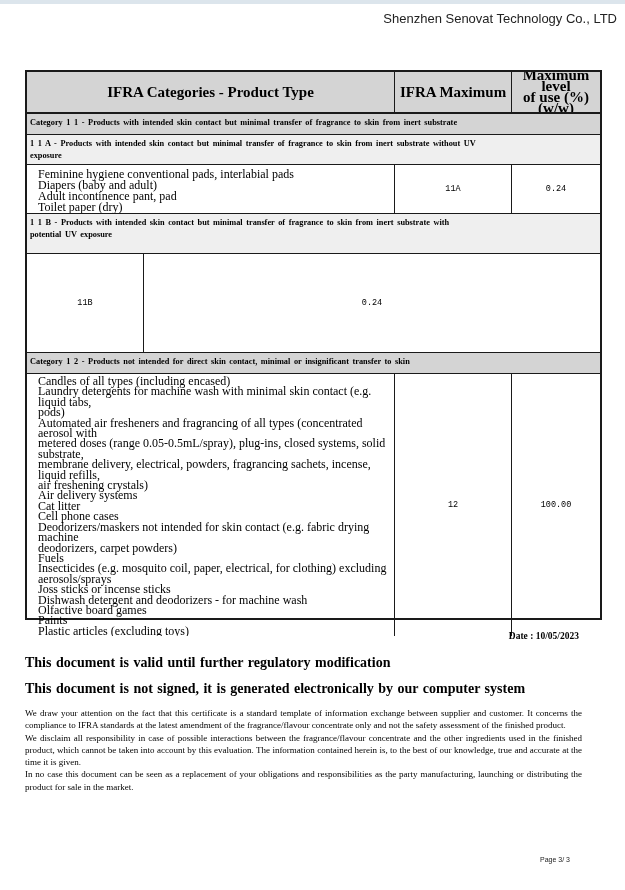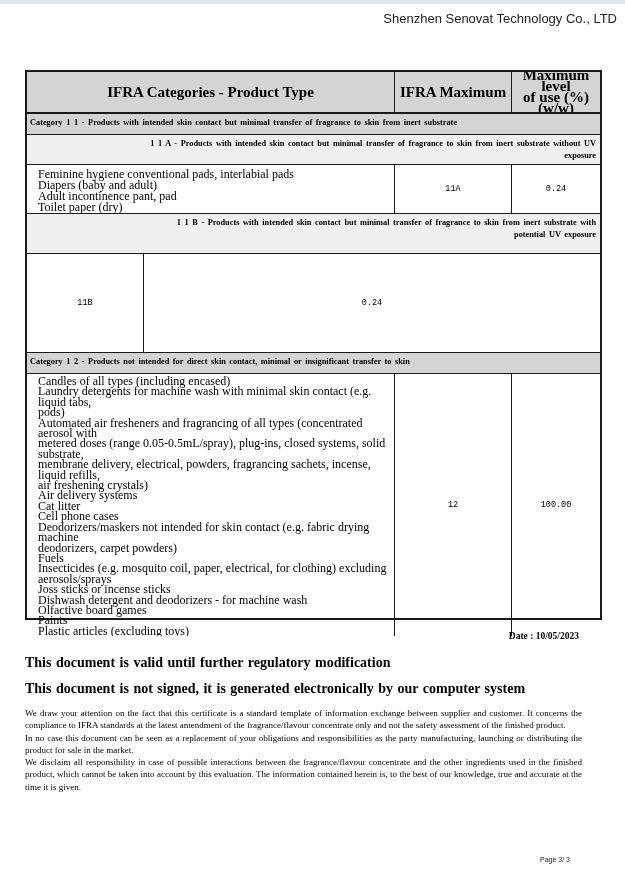--- a/index.html
+++ b/index.html
@@ -33,21 +33,21 @@
   .header-row .td{
     display:flex;align-items:center;justify-content:center;text-align:center;
     font-weight:bold;font-size:15px;line-height:11px;white-space:pre-line;padding:1px 2px;
   }
   .band{
     box-sizing:border-box;border-bottom:1.5px solid var(--border);
     font-weight:bold;font-size:8.3px;line-height:11.5px;word-spacing:1.5px;
     padding:3px 4px 0 3px;white-space:pre-line;
   }
   .band.dark{background:var(--band-dark);}
-  .band.light{background:var(--band-light);text-align:right;}
+  .band.light{background:var(--band-light);}
   .data .products{
     font-size:12px;line-height:11px;padding:4px 3px 0 11px;white-space:pre-line;
   }
   .data.tall .products{line-height:10.4px;padding-top:2px;}
   .data .val{
     display:flex;align-items:center;justify-content:center;
     font-size:8.5px;
     font-family:Liberation Mono, monospace;
   }
   .r-h42{height:42px;}
@@ -141,17 +141,17 @@
   </div>
 
 </div>
 
 <div class="date-line">Date : 10/05/2023</div>
 
 <div class="notes">
   <p class="note-bold">This document is valid until further regulatory modification</p>
   <p class="note-bold">This document is not signed, it is generated electronically by our computer system</p>
   <p class="note-para">We draw your attention on the fact that this certificate is a standard template of information exchange between supplier and customer. It concerns the compliance to IFRA standards at the latest amendment of the fragrance/flavour concentrate only and not the safety assessment of the finished product.</p>
+  <p class="note-para">We disclaim all responsibility in case of possible interactions between the fragrance/flavour concentrate and the other ingredients used in the finished product, which cannot be taken into account by this evaluation. The information contained herein is, to the best of our knowledge, true and accurate at the time it is given.</p>
   <p class="note-para">In no case this document can be seen as a replacement of your obligations and responsibilities as the party manufacturing, launching or distributing the product for sale in the market.</p>
-  <p class="note-para">We disclaim all responsibility in case of possible interactions between the fragrance/flavour concentrate and the other ingredients used in the finished product, which cannot be taken into account by this evaluation. The information contained herein is, to the best of our knowledge, true and accurate at the time it is given.</p>
 </div>
 
 <div class="page-footer">Page 3/ 3</div>
 
 </body></html>

